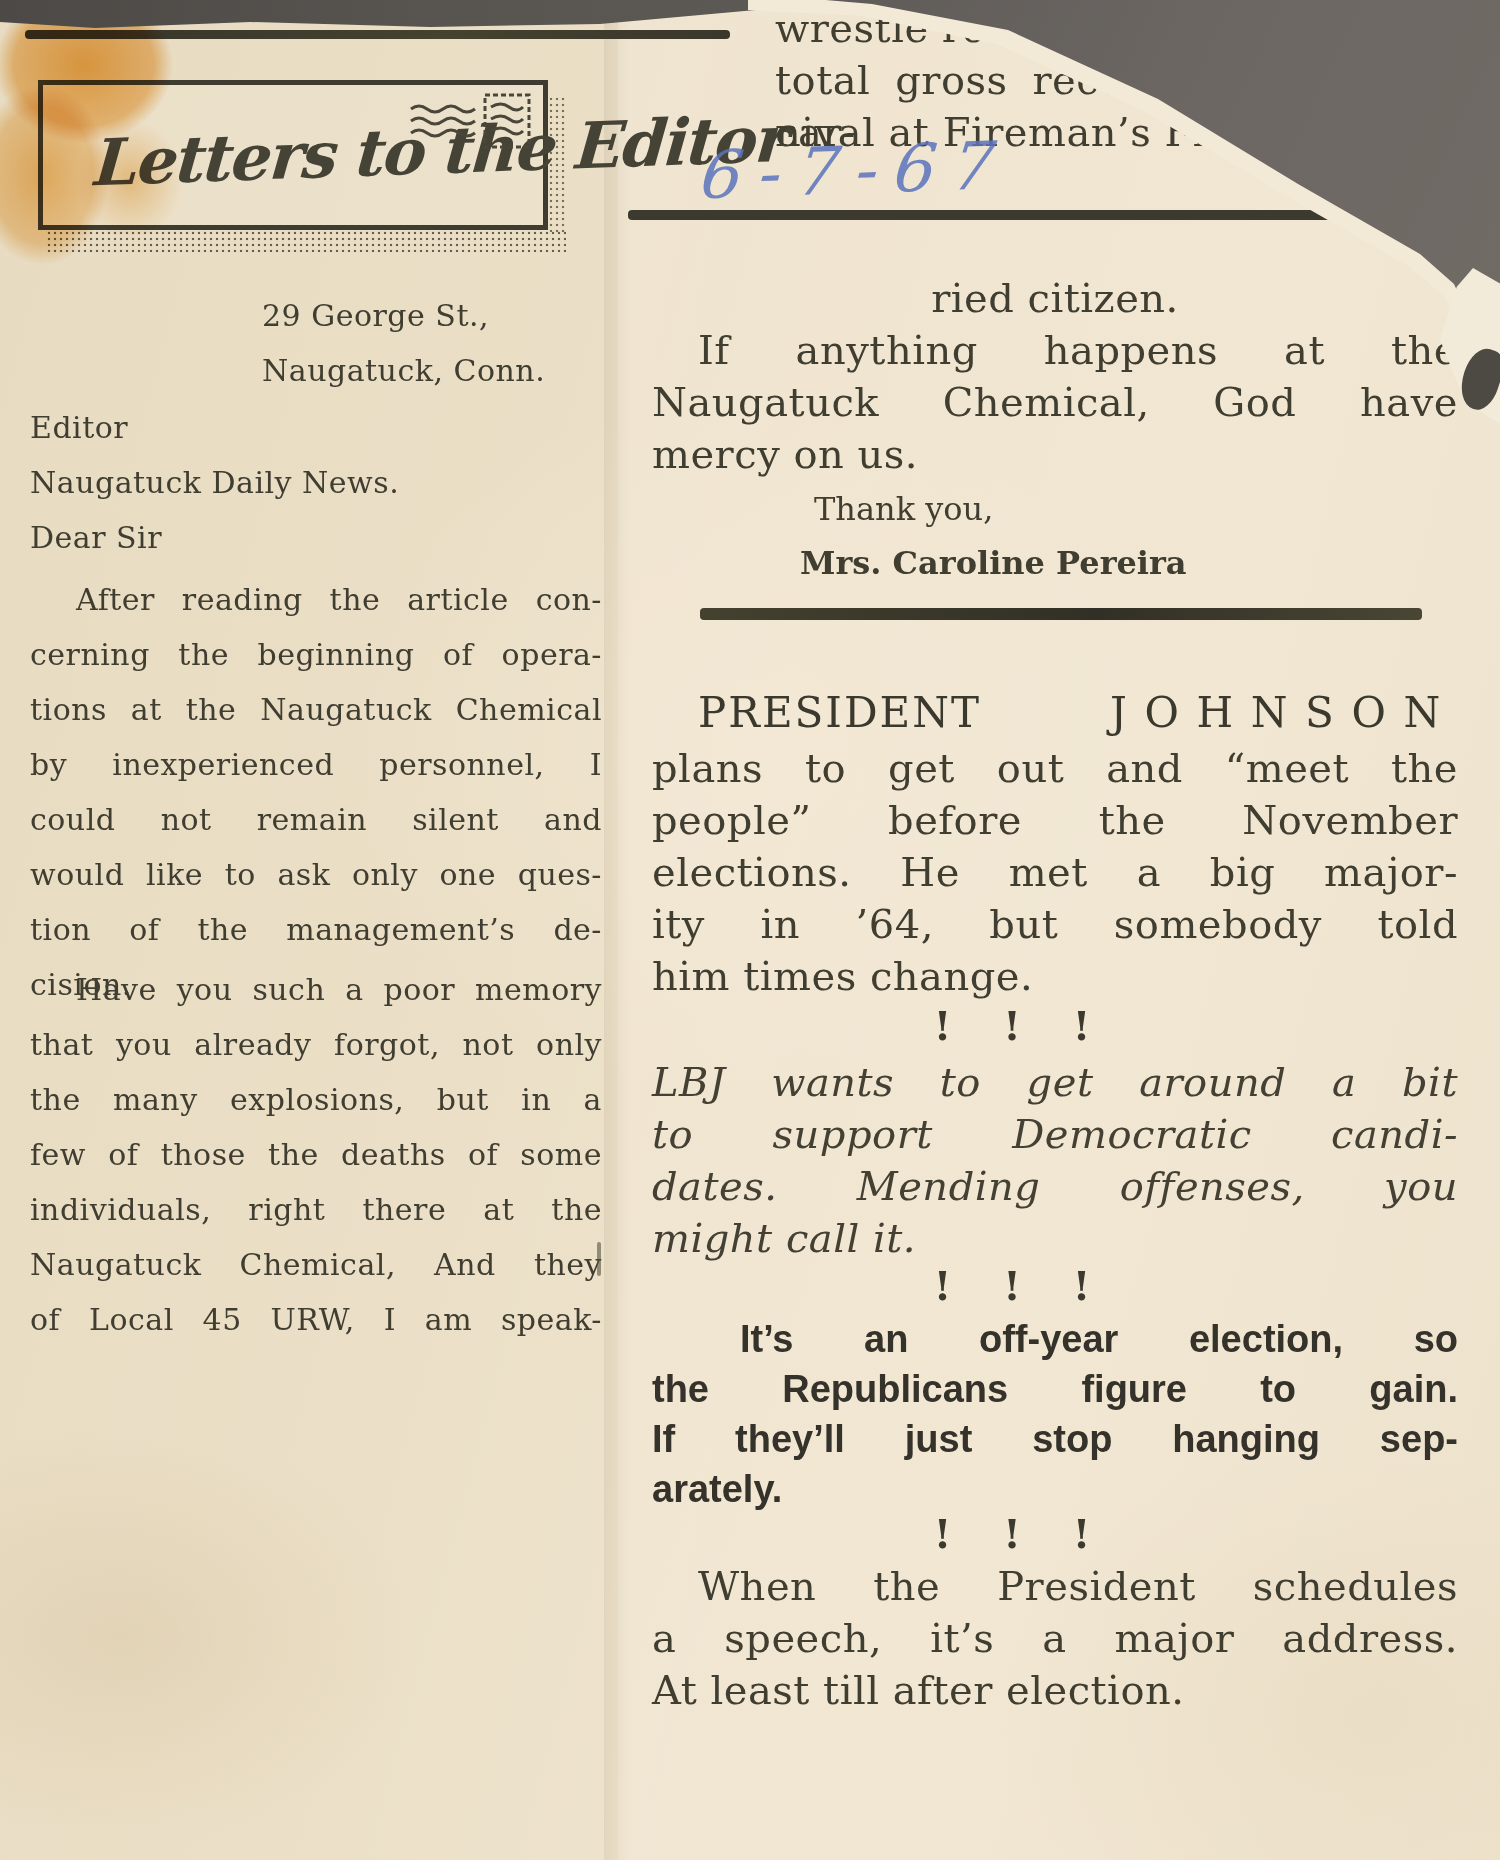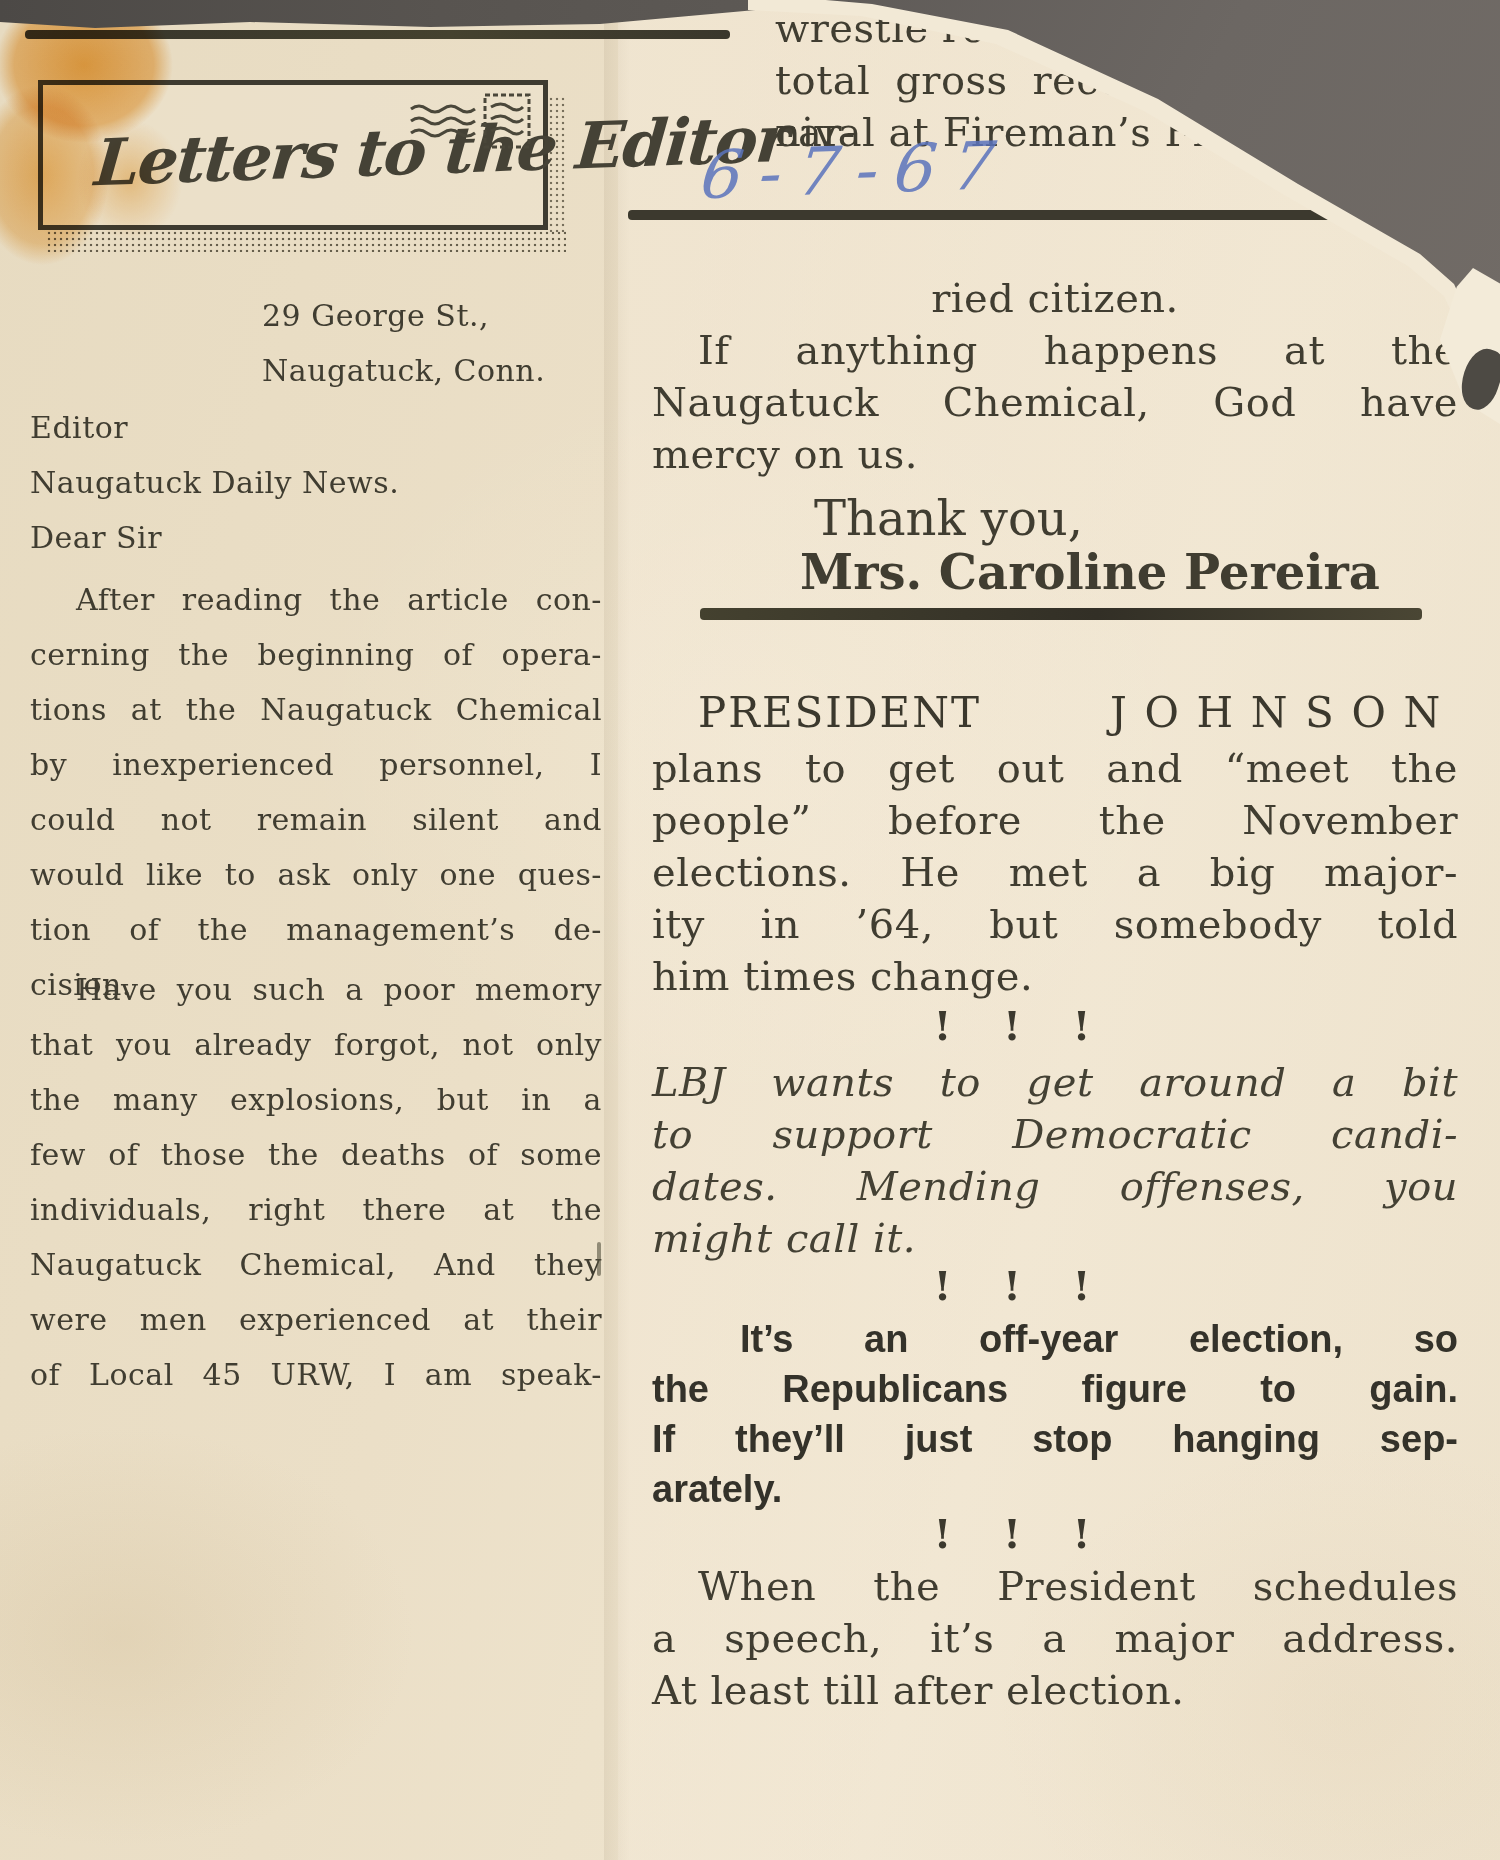--- a/index.html
+++ b/index.html
@@ -46,21 +46,21 @@
   .indent-first-lg .tline:first-child{text-indent:88px;}
   .sep-line{position:absolute;left:652px;width:720px;text-align:center;
     font-size:40px;color:#3c392e;word-spacing:38px;font-weight:bold;}
   .story-head{position:absolute;left:652px;top:688px;width:806px;display:flex;
     color:#3b382d;font-size:42px;}
   .story-head .h1{margin-left:46px;letter-spacing:2px;}
   .story-head .h2{margin-left:auto;letter-spacing:.42em;}
   .bold-sans{font-family:"Liberation Sans",sans-serif;font-weight:700;
     font-size:38px;line-height:50px;color:#34322a;letter-spacing:0;}
   .italic-serif{font-style:italic;color:#444134;}
-  .closing-line{position:absolute;font-size:48px;color:#403d31;}
+  .closing-line{position:absolute;font-size:32px;color:#403d31;}
   .handwritten{position:absolute;left:702px;top:132px;color:#5b74bd;
     font-size:66px;font-style:italic;letter-spacing:16px;
     transform:skewX(-8deg) rotate(-2deg);opacity:.85;}
   
   .stain{position:absolute;mix-blend-mode:multiply;pointer-events:none;}
   .stain-1{left:-36px;top:-40px;width:240px;height:210px;
     background:radial-gradient(closest-side, rgba(235,164,62,.9), rgba(235,164,62,.6) 58%, transparent 74%);}
   .stain-2{left:-50px;top:50px;width:185px;height:250px;
     background:radial-gradient(closest-side, rgba(236,170,70,.75), rgba(236,170,70,.45) 55%, transparent 72%);}
   .stain-3{left:55px;top:95px;width:150px;height:170px;
@@ -130,21 +130,20 @@
       <div class="tline pend">cision.</div>
     </div>
 
   <div class="block lc jl indent-first" style="left:30px;top:962px;">
       <div class="tline">Have you such a poor memory</div>
       <div class="tline">that you already forgot, not only</div>
       <div class="tline">the many explosions, but in a</div>
       <div class="tline">few of those the deaths of some</div>
       <div class="tline">individuals, right there at the</div>
       <div class="tline">Naugatuck Chemical, And they</div>
-      <div class="tline">were men experienced at their</div>
       <div class="tline">of Local 45 URW, I am speak-</div>
     </div>
 
   <div class="block rc" style="left:775px;top:2px;width:580px;">wrestle rou</div>
   <div class="block rc" style="left:775px;top:54px;width:582px;text-align:justify;text-align-last:justify;">total gross receipts of the car-</div>
   <div class="block rc" style="left:775px;top:106px;width:582px;">nival at Fireman’s Field.</div>
 
   <div class="handwritten">6-7-67</div>
   <div class="rule rule-date"></div>
 

